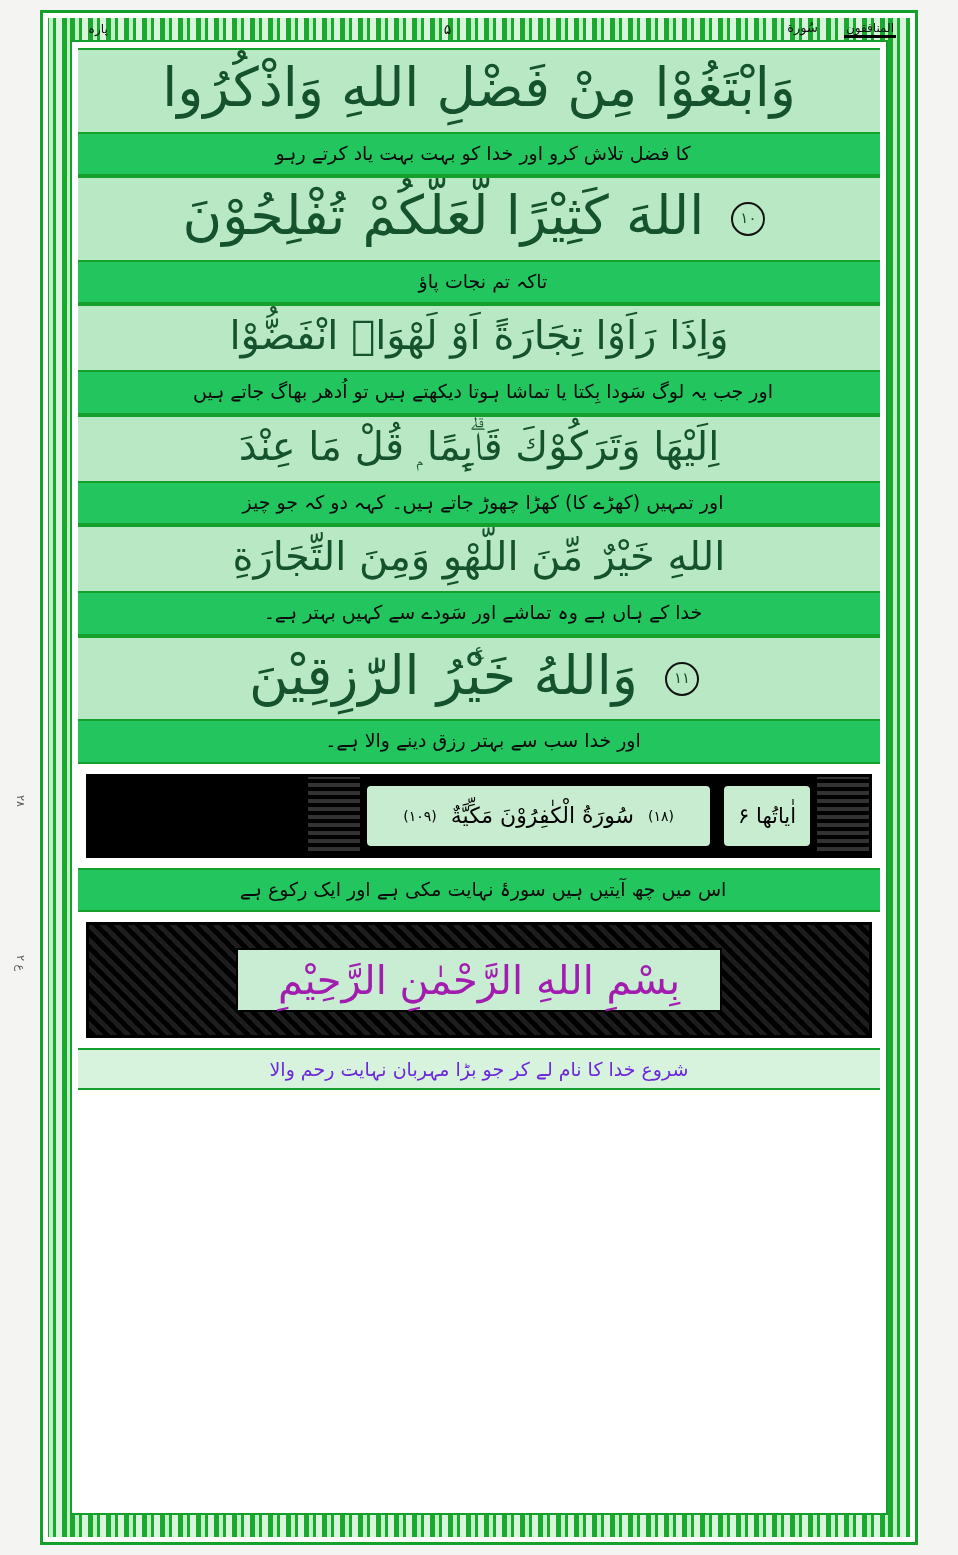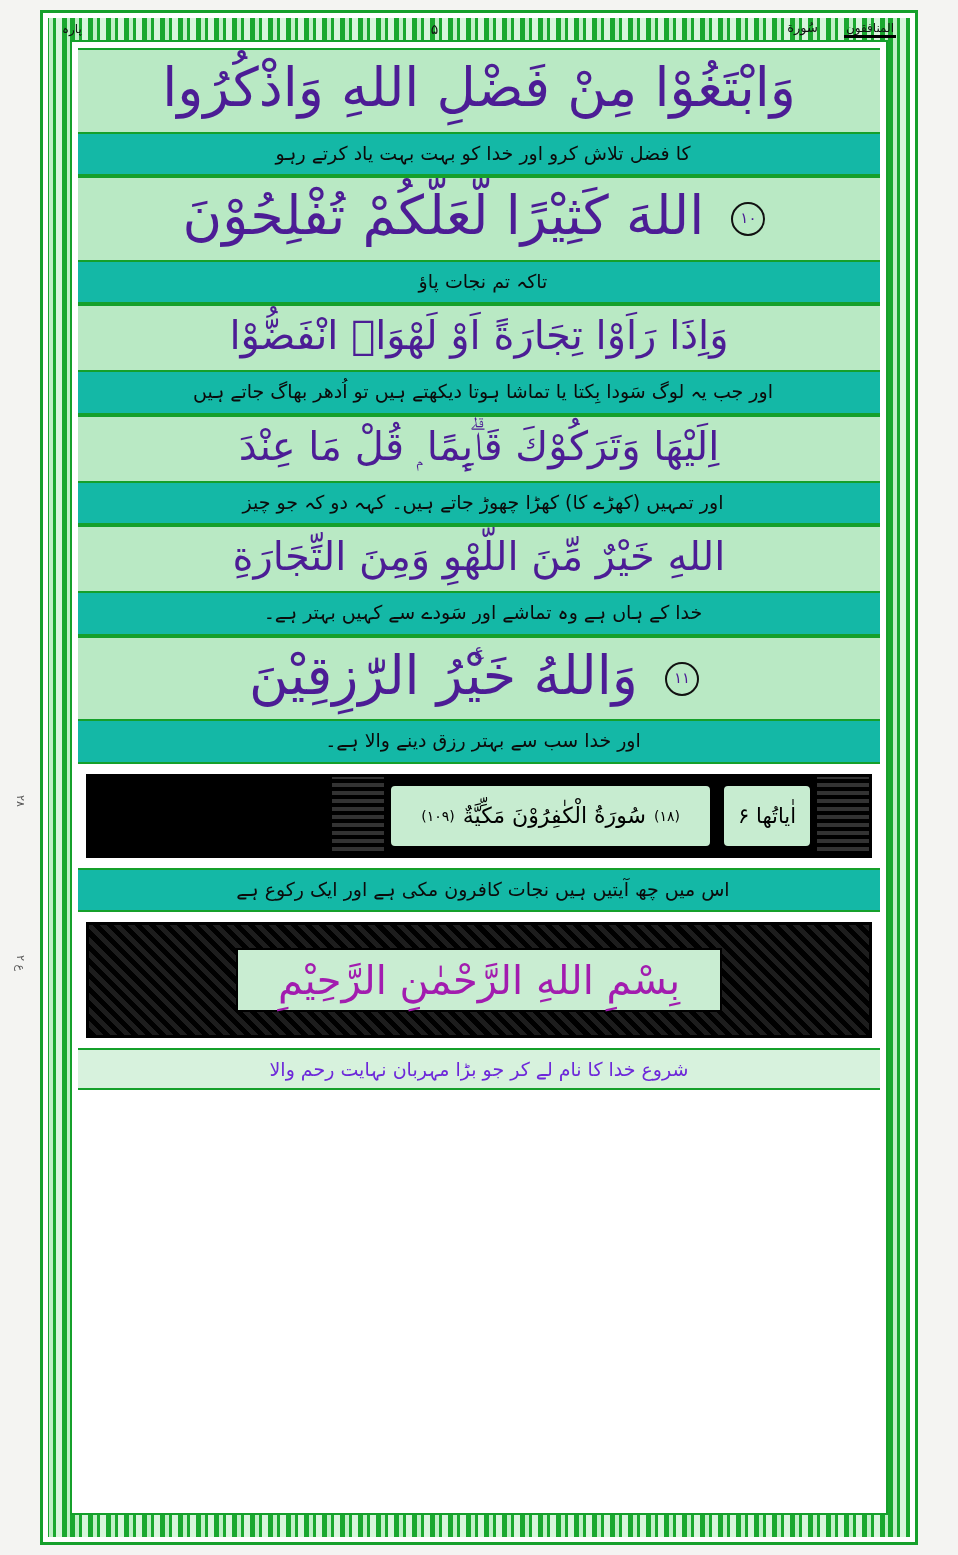--- a/index.html
+++ b/index.html
@@ -90,40 +90,41 @@
     font-size: 14px;
     color: #111;
   }
   .hdr-left {
     direction: rtl;
     font-size: 12px;
     color: #111;
     display: flex;
     align-items: baseline;
     gap: 3px;
+    padding-left: 26px;
   }
   .arabic-row {
     background: #b9e9c4;
     border-top: 2px solid #15a02b;
     border-bottom: 2px solid #15a02b;
     direction: rtl;
     text-align: center;
-    color: #4c1d95;
+    color: #14532d;
     font-family: "DejaVu Sans", sans-serif;
     font-size: 54px;
     line-height: 1.25;
     padding: 4px 10px 10px 10px;
     box-sizing: border-box;
     white-space: nowrap;
     overflow: hidden;
     position: relative;
   }
   .arabic-row.tall { font-size: 40px; }
   .urdu-row {
-    background: #14b8a6;
+    background: #22c55e;
     direction: rtl;
     text-align: center;
     color: #0b0b0b;
     font-size: 19px;
     line-height: 1.5;
     padding: 5px 16px 7px 24px;
     box-sizing: border-box;
     white-space: nowrap;
     overflow: hidden;
     border-bottom: 2px solid #15a02b;
@@ -174,21 +175,21 @@
     direction: rtl;
     font-size: 21px;
     color: #000;
     white-space: nowrap;
     position: relative;
     z-index: 2;
   }
   .banner-cell.wide { padding: 0 22px; font-size: 22px; }
   .banner-cell .num {
     font-size: 14px;
-    margin: 0 8px;
+    margin: 0 14px;
   }
   .banner-left-ornament, .banner-right-ornament {
     width: 52px;
     background:
       repeating-linear-gradient(0deg, #000 0 4px, #333 4px 8px);
   }
 
   
   .bismillah-panel {
     margin: 10px 8px 0 8px;
@@ -312,21 +313,21 @@
       </div>
       <div class="banner-cell wide">
         <span class="num">(۱۸)</span>
         <span>سُورَةُ الْكٰفِرُوْنَ مَكِّيَّةٌ</span>
         <span class="num">(۱۰۹)</span>
       </div>
       <div class="banner-left-ornament"></div>
     </div>
 
     <div class="urdu-row" style="margin-top:10px;border-top:2px solid #15a02b;">
-      <span>اس میں چھ آیتیں ہیں نجات کافرون مکی ہے اور ایک رکوع ہے</span>
+      <span>اس میں چھ آیتیں ہیں سورۂ نہایت مکی ہے اور ایک رکوع ہے</span>
     </div>
 
     <div class="bismillah-panel">
       <div class="bismillah-inner">بِسْمِ اللهِ الرَّحْمٰنِ الرَّحِيْمِ</div>
     </div>
     <div class="bismillah-urdu">
       <span>شروع خدا کا نام لے کر جو بڑا مہربان نہایت رحم والا</span>
     </div>
 
   </div>

